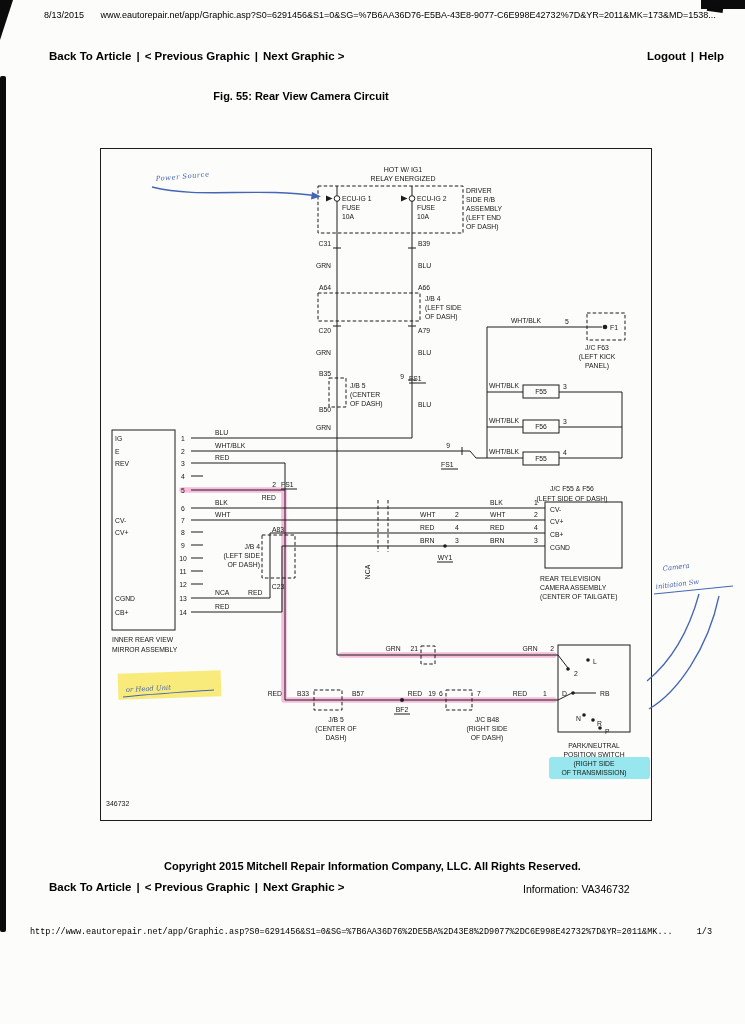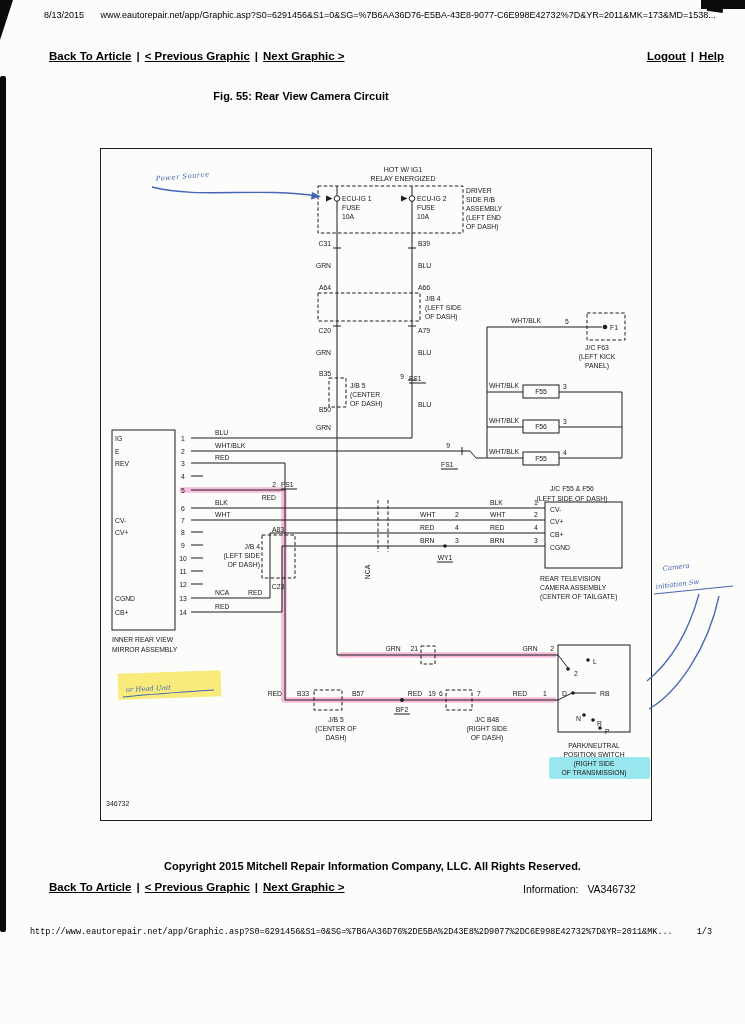--- a/index.html
+++ b/index.html
@@ -1,19 +1,19 @@
 <!DOCTYPE html>
 <html><head>
 <meta charset="utf-8">
 <style>
   html,body{margin:0;padding:0;background:#e8e8e8;}
   #page{position:relative;width:745px;height:1024px;background:#fcfcfa;overflow:hidden;
         font-family:"Liberation Sans",sans-serif;color:#000;}
   .abs{position:absolute;}
-  a{color:#000;text-decoration:underline;cursor:pointer;}
+  a{color:#000;cursor:pointer;}
   .navrow{font-size:11.5px;font-weight:bold;white-space:nowrap;}
   .sep{margin:0 5px;font-weight:bold;}
   .toprow{font-size:9px;white-space:nowrap;padding-left:12px;}
   .title{width:745px;text-align:center;font-size:15px;font-weight:bold;}
   .figcap{width:602px;text-align:center;font-size:11px;font-weight:bold;}
   .copy{width:745px;text-align:center;font-size:11px;font-weight:bold;}
   .urlrow{font-size:8.5px;white-space:nowrap;font-family:Liberation Mono, monospace;}
   .illus{font-size:10.5px;}
   
   #strip-left{left:0;top:76px;width:6px;height:856px;background:#0b0b0b;border-radius:2px;}
@@ -333,19 +333,19 @@
     </g>
   </svg>
 
   <div class="abs copy" style="left:0;top:860px;">Copyright 2015 Mitchell Repair Information Company, LLC.  All Rights Reserved.</div>
 
   <div class="abs navrow" style="left:49px;top:881px;">
     <a>Back To Article</a><span class="sep">|</span><a>&lt; Previous Graphic</a><span class="sep">|</span><a>Next Graphic &gt;</a>
   </div>
   <div class="abs illus" style="left:523px;top:883px;">
     <span>Information:</span>
-    <span style="margin-left:6px;">VA346732</span>
+    <span style="">VA346732</span>
   </div>
 
   <div class="abs urlrow" style="left:30px;top:927px;">http://www.eautorepair.net/app/Graphic.asp?S0=6291456&amp;S1=0&amp;SG=%7B6AA36D76%2DE5BA%2D43E8%2D9077%2DC6E998E42732%7D&amp;YR=2011&amp;MK...</div>
   <div class="abs urlrow" style="right:33px;top:927px;">1/3</div>
 
 </div>
 
 </body></html>

